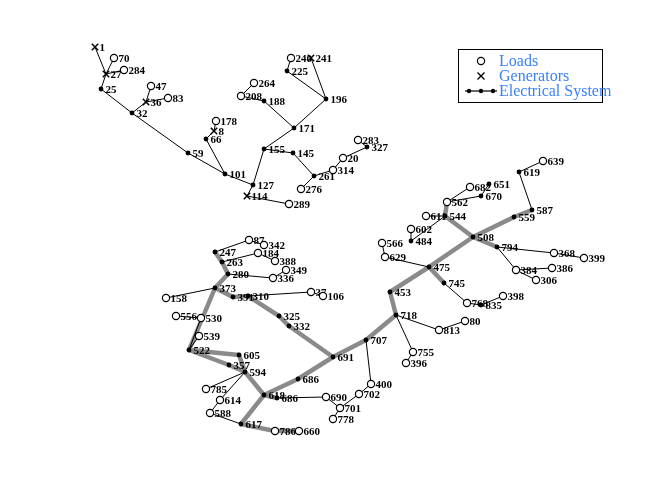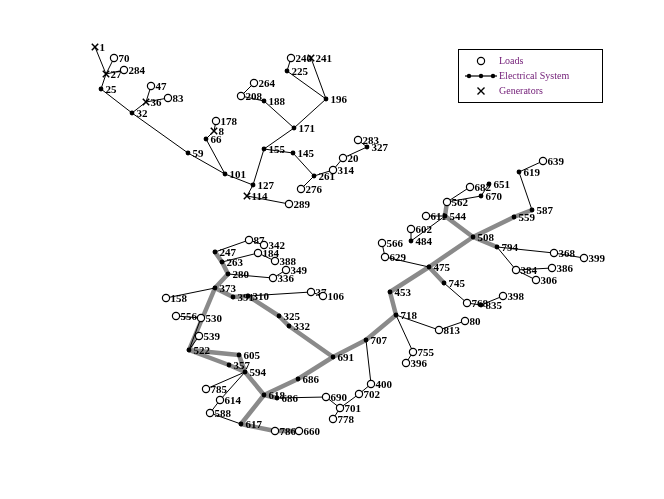--- a/index.html
+++ b/index.html
@@ -27,22 +27,22 @@
     border: 1px solid #000000;
     background: #ffffff;
     padding: 4px 4px 4px 4px;
     display: flex;
     flex-direction: column;
     gap: 1px;
   }
   .legend-row { display: flex; align-items: center; height: 14px; }
   .legend-marker { width: 36px; height: 12px; flex: 0 0 36px; }
   .legend-label {
-    font-size: 10px;
-    color: #701a75;
+    font-size: 16px;
+    color: #3b82f6;
     white-space: nowrap;
     line-height: 14px;
   }
 </style>
 </head>
 <body>
 
 <div class="figure">
 
   <svg id="net" width="664" height="499" viewBox="0 0 664 499">
@@ -581,28 +581,28 @@
 
   <div class="legend">
     <div class="legend-row">
       <svg class="legend-marker" viewBox="0 0 36 12">
         <circle cx="18" cy="6" r="3.6" fill="none" stroke="#000000" stroke-width="1.2"></circle>
       </svg>
       <span class="legend-label">Loads</span>
     </div>
     <div class="legend-row">
       <svg class="legend-marker" viewBox="0 0 36 12">
+        <path d="M14.5 2.5 L21.5 9.5 M14.5 9.5 L21.5 2.5" stroke="#000000" stroke-width="1.4"></path>
+      </svg>
+      <span class="legend-label">Generators</span>
+    </div>
+    <div class="legend-row">
+      <svg class="legend-marker" viewBox="0 0 36 12">
         <line x1="2" y1="6" x2="34" y2="6" stroke="#000000" stroke-width="1.2"></line>
         <circle cx="6" cy="6" r="2.2" fill="#000000"></circle>
         <circle cx="18" cy="6" r="2.2" fill="#000000"></circle>
         <circle cx="30" cy="6" r="2.2" fill="#000000"></circle>
       </svg>
       <span class="legend-label">Electrical System</span>
     </div>
-    <div class="legend-row">
-      <svg class="legend-marker" viewBox="0 0 36 12">
-        <path d="M14.5 2.5 L21.5 9.5 M14.5 9.5 L21.5 2.5" stroke="#000000" stroke-width="1.4"></path>
-      </svg>
-      <span class="legend-label">Generators</span>
-    </div>
   </div>
 
 </div>
 
 </body></html>

